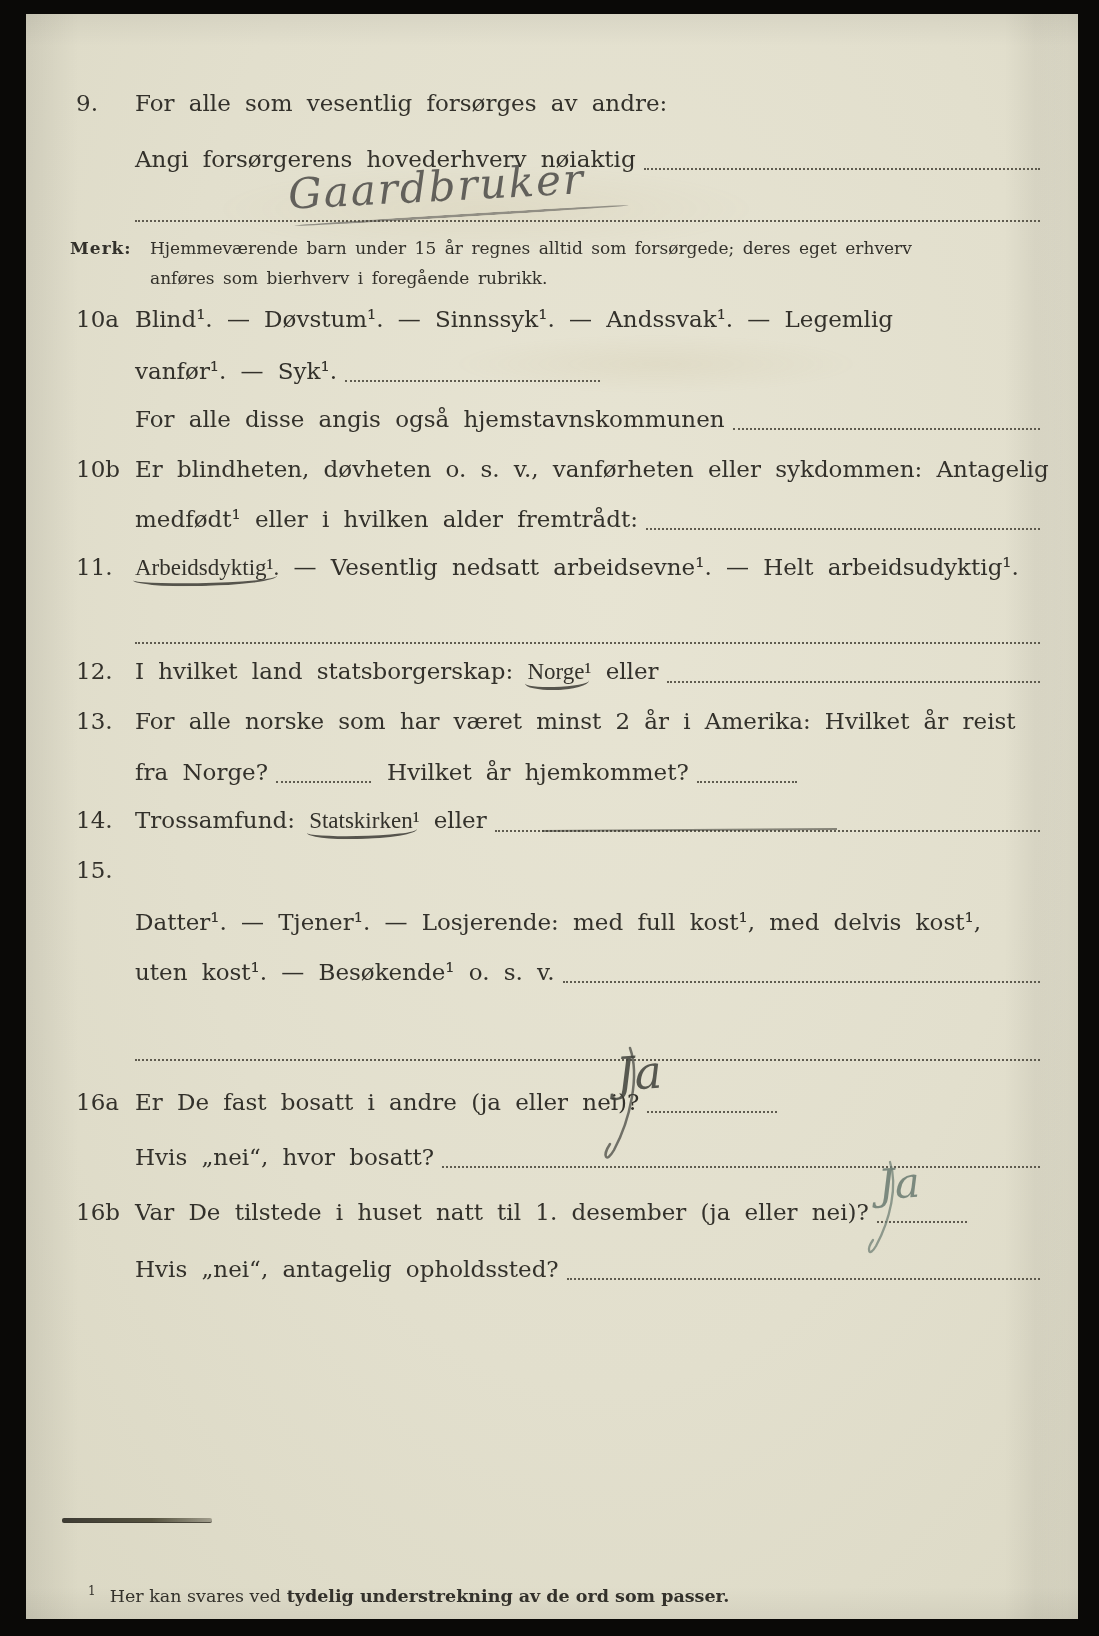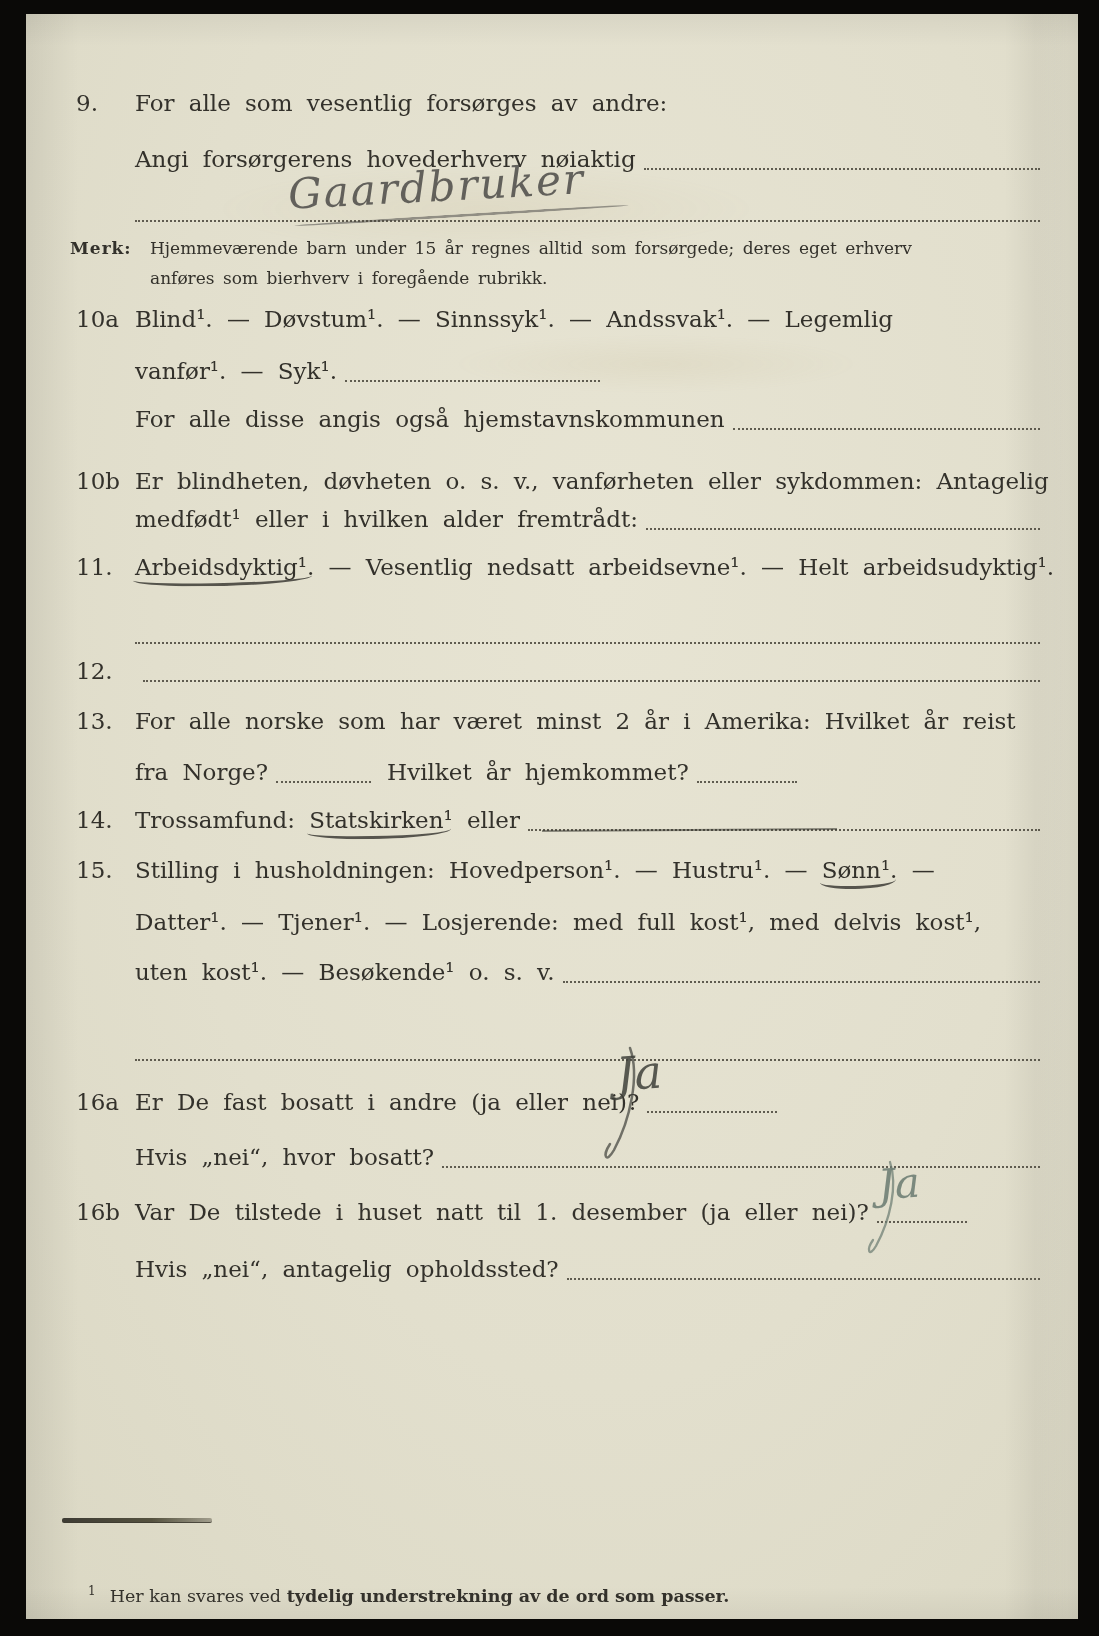--- a/index.html
+++ b/index.html
@@ -27,21 +27,21 @@
          font-size:23px; line-height:30px; white-space:nowrap; }
   .row.cont { left:109px; }
   .num { flex:0 0 59px; }
   .txt { word-spacing:0.30em; }
   .dots { border-bottom:2px dotted rgba(72,68,57,0.85); align-self:flex-end;
           margin:0 0 4px 8px; height:0; }
   .dots.fill { flex:1 1 auto; }
   .rule-dotted { position:absolute; left:109px; right:38px; height:0;
                  border-bottom:2px dotted rgba(72,68,57,0.85); }
 
-  .hand-u { position:relative; }
+  .hand-u { position:relative;font-family:Liberation Serif, serif; }
   .hand-u::after { content:""; position:absolute; left:-2px; right:2px; bottom:-6px;
                    height:9px; border-bottom:3px solid rgba(50,49,44,0.8);
                    border-radius:0 0 55% 45%/0 0 9px 7px; transform:rotate(-1deg); }
 
   .merk { position:absolute; left:44px; right:44px; display:flex;
           font-size:17px; line-height:30px; }
   .merk .lbl { flex:0 0 80px; font-weight:bold; letter-spacing:1px; }
   .merk .body span { display:block; word-spacing:0.18em; }
 
   .handwriting { position:absolute; font-style:italic; white-space:nowrap;
@@ -100,38 +100,39 @@
     </div>
     <div class="row cont" style="top:342px">
       <span class="txt">vanfør¹. — Syk¹.</span>
       <span class="dots" style="width:255px"></span>
     </div>
     <div class="row cont" style="top:390px">
       <span class="txt">For alle disse angis også hjemstavnskommunen</span>
       <span class="dots fill"></span>
     </div>
 
-    <div class="row" style="top:452px">
+    <div class="row" style="top:440px">
       <span class="num">10b</span>
       <span class="txt">Er blindheten, døvheten o. s. v., vanførheten eller sykdommen:  Antagelig</span>
     </div>
     <div class="row cont" style="top:490px">
       <span class="txt">medfødt¹ eller i hvilken alder fremtrådt:</span>
       <span class="dots fill"></span>
     </div>
 
     <div class="row" style="top:538px">
       <span class="num">11.</span>
       <span class="txt"><span class="hand-u">Arbeidsdyktig¹.</span><span> — Vesentlig nedsatt arbeidsevne¹. — Helt arbeidsudyktig¹.</span></span>
     </div>
 
     <div class="rule-dotted" style="top:628px"></div>
 
     <div class="row" style="top:642px">
       <span class="num">12.</span>
+      <span class="txt"><span>I hvilket land statsborgerskap:  </span><span class="hand-u">Norge¹</span><span> eller</span></span>
       <span class="dots fill"></span>
     </div>
 
     <div class="row" style="top:692px">
       <span class="num">13.</span>
       <span class="txt">For alle norske som har været minst 2 år i Amerika:  Hvilket år reist</span>
     </div>
     <div class="row cont" style="top:743px">
       <span class="txt">fra Norge?</span>
       <span class="dots" style="width:95px"></span>
@@ -141,21 +142,20 @@
 
     <div class="row" style="top:791px">
       <span class="num">14.</span>
       <span class="txt"><span>Trossamfund:  </span><span class="hand-u">Statskirken¹</span><span> eller</span></span>
       <span class="dots fill"></span>
     </div>
     <div class="hand-line" style="left:516px; top:815px; width:295px;"></div>
 
     <div class="row" style="top:841px">
       <span class="num">15.</span>
-      <span class="txt"><span>Stilling i husholdningen:  Hovedperson¹. — Hustru¹. — </span><span class="hand-u">Sønn¹.</span><span> —</span></span>
     </div>
     <div class="row cont" style="top:893px">
       <span class="txt">Datter¹. — Tjener¹. — Losjerende:  med full kost¹, med delvis kost¹,</span>
     </div>
     <div class="row cont" style="top:943px">
       <span class="txt">uten kost¹. — Besøkende¹  o. s. v.</span>
       <span class="dots fill"></span>
     </div>
 
     <div class="rule-dotted" style="top:1045px"></div>

